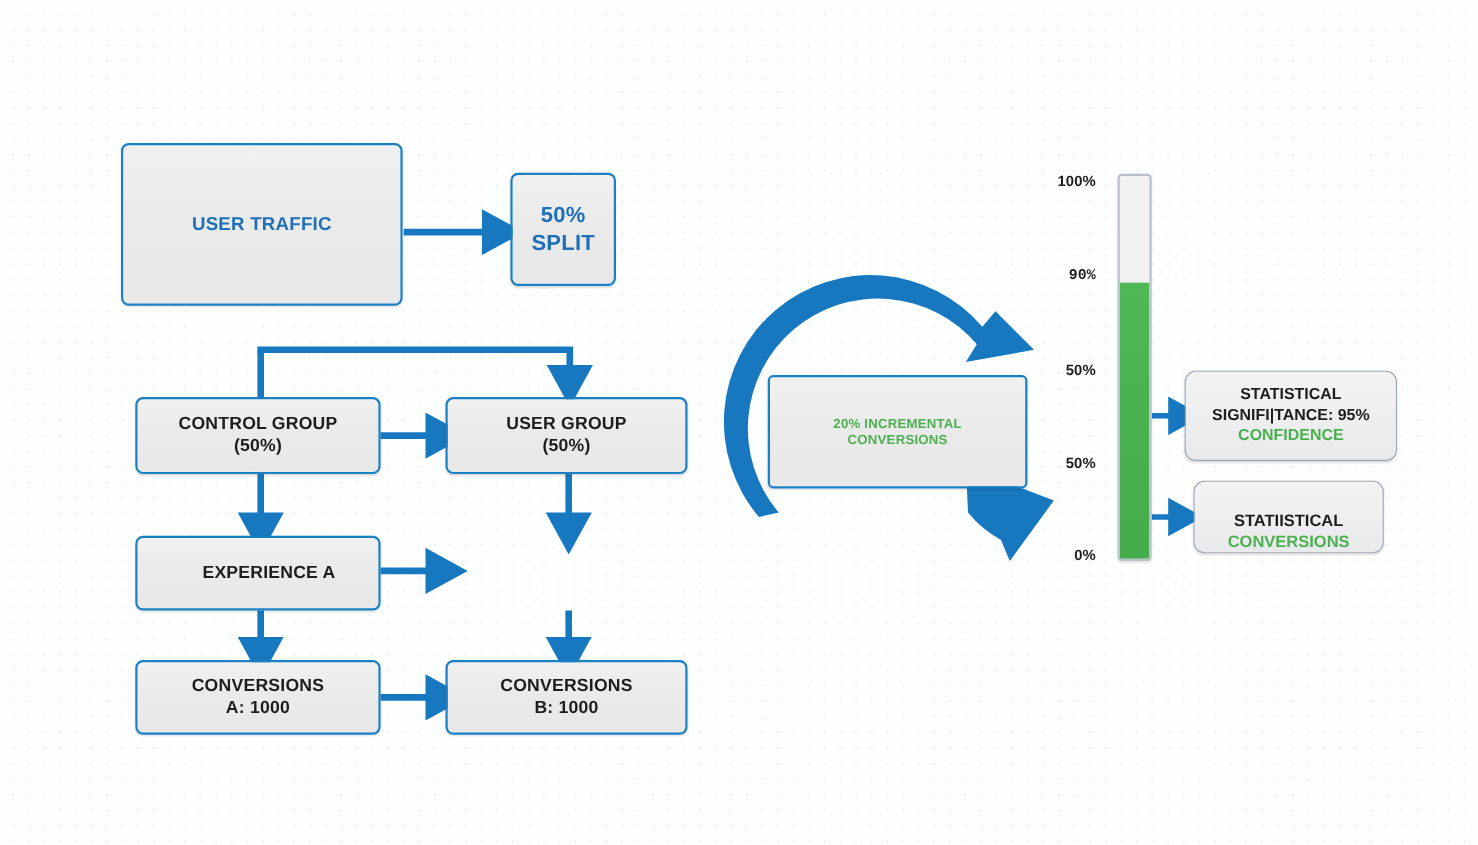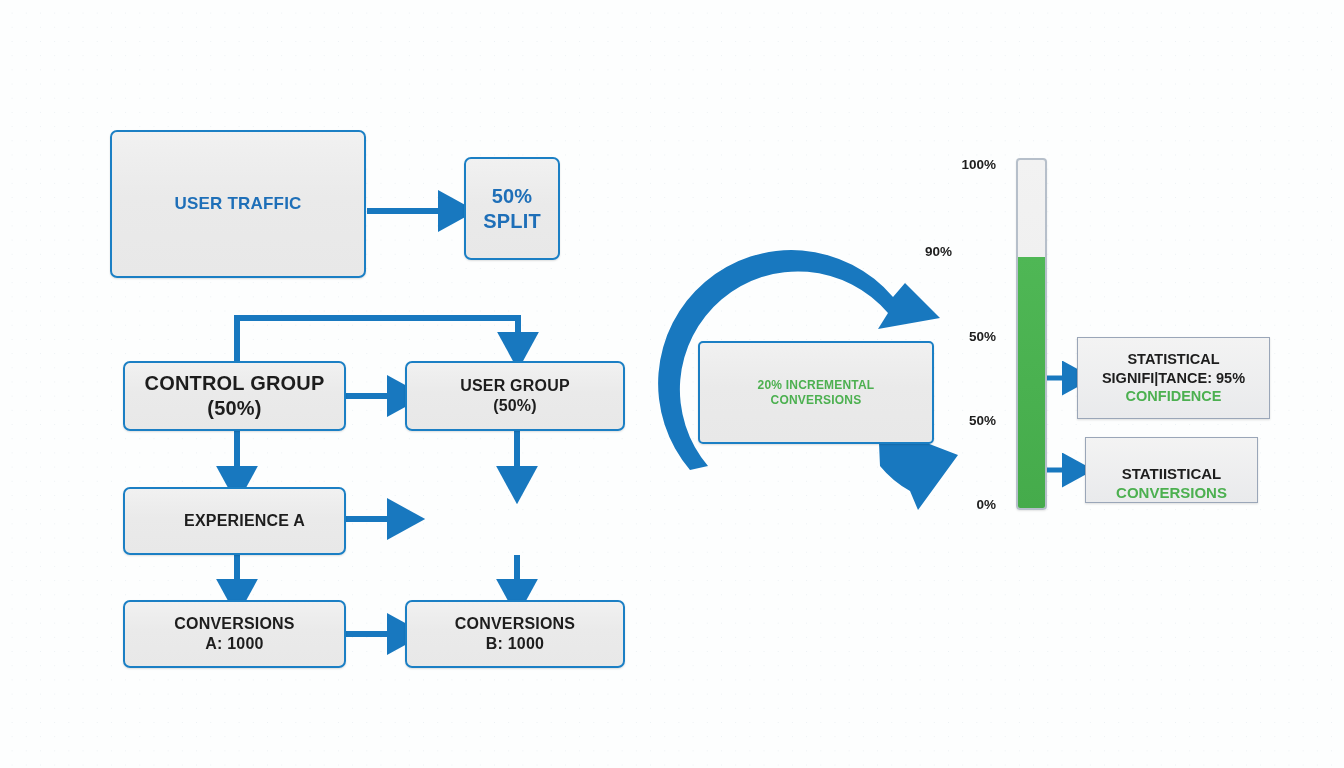--- a/index.html
+++ b/index.html
@@ -73,21 +73,21 @@
   
   .callout {
     position: absolute;
     box-sizing: border-box;
     display: flex;
     flex-direction: column;
     align-items: center;
     justify-content: center;
     text-align: center;
     border: 1.6px solid #9aa6b8;
-    border-radius: 0;
+    border-radius: 10px;
     background: linear-gradient(180deg, #f3f3f3 0%, #e9eaec 100%);
     box-shadow: 0 1px 2px rgba(0,0,0,0.13);
     font-weight: bold;
     line-height: 1.28;
   }
 
   svg.layer {
     position: absolute;
     left: 0;
     top: 0;
@@ -148,21 +148,21 @@
     <span class="txt blue-text">USER TRAFFIC</span>
   </div>
 
   <div class="box" style="left:464px; top:157px; width:96px; height:103px; font-size:20px;">
     <span class="txt blue-text">
       <span>50%</span><br>
       <span>SPLIT</span>
     </span>
   </div>
 
-  <div class="box" style="left:123px; top:361px; width:223px; height:70px; font-size:20px;">
+  <div class="box" style="left:123px; top:361px; width:223px; height:70px; font-size:16px;">
     <span class="txt dark-text">
       <span>CONTROL GROUP</span><br>
       <span>(50%)</span>
     </span>
   </div>
 
   <div class="box" style="left:405px; top:361px; width:220px; height:70px; font-size:16px;">
     <span class="txt dark-text">
       <span>USER GROUP</span><br>
       <span>(50%)</span>
@@ -194,21 +194,21 @@
       <span>20% INCREMENTAL</span><br>
       <span>CONVERSIONS</span>
     </span>
   </div>
 
   <div id="gauge-track" style="left:1016px; top:158px; width:31px; height:352px;">
     <div id="gauge-fill" style="height:72%;"></div>
   </div>
 
   <div class="gauge-label" style="left:946px; top:157px; width:50px;">100%</div>
-  <div class="gauge-label" style="left:902px; top:244px; width:50px;">90%</div>
+  <div class="gauge-label" style="left:946px; top:244px; width:50px;font-family:Liberation Mono, monospace;">90%</div>
   <div class="gauge-label" style="left:946px; top:329px; width:50px;">50%</div>
   <div class="gauge-label" style="left:946px; top:413px; width:50px;">50%</div>
   <div class="gauge-label" style="left:946px; top:497px; width:50px;">0%</div>
 
   <div class="callout" style="left:1077px; top:337px; width:193px; height:82px; font-size:14.5px;">
     <span class="dark-text">STATISTICAL</span>
     <span class="dark-text">SIGNIFI|TANCE: 95%</span>
     <span class="green-text">CONFIDENCE</span>
   </div>
 

